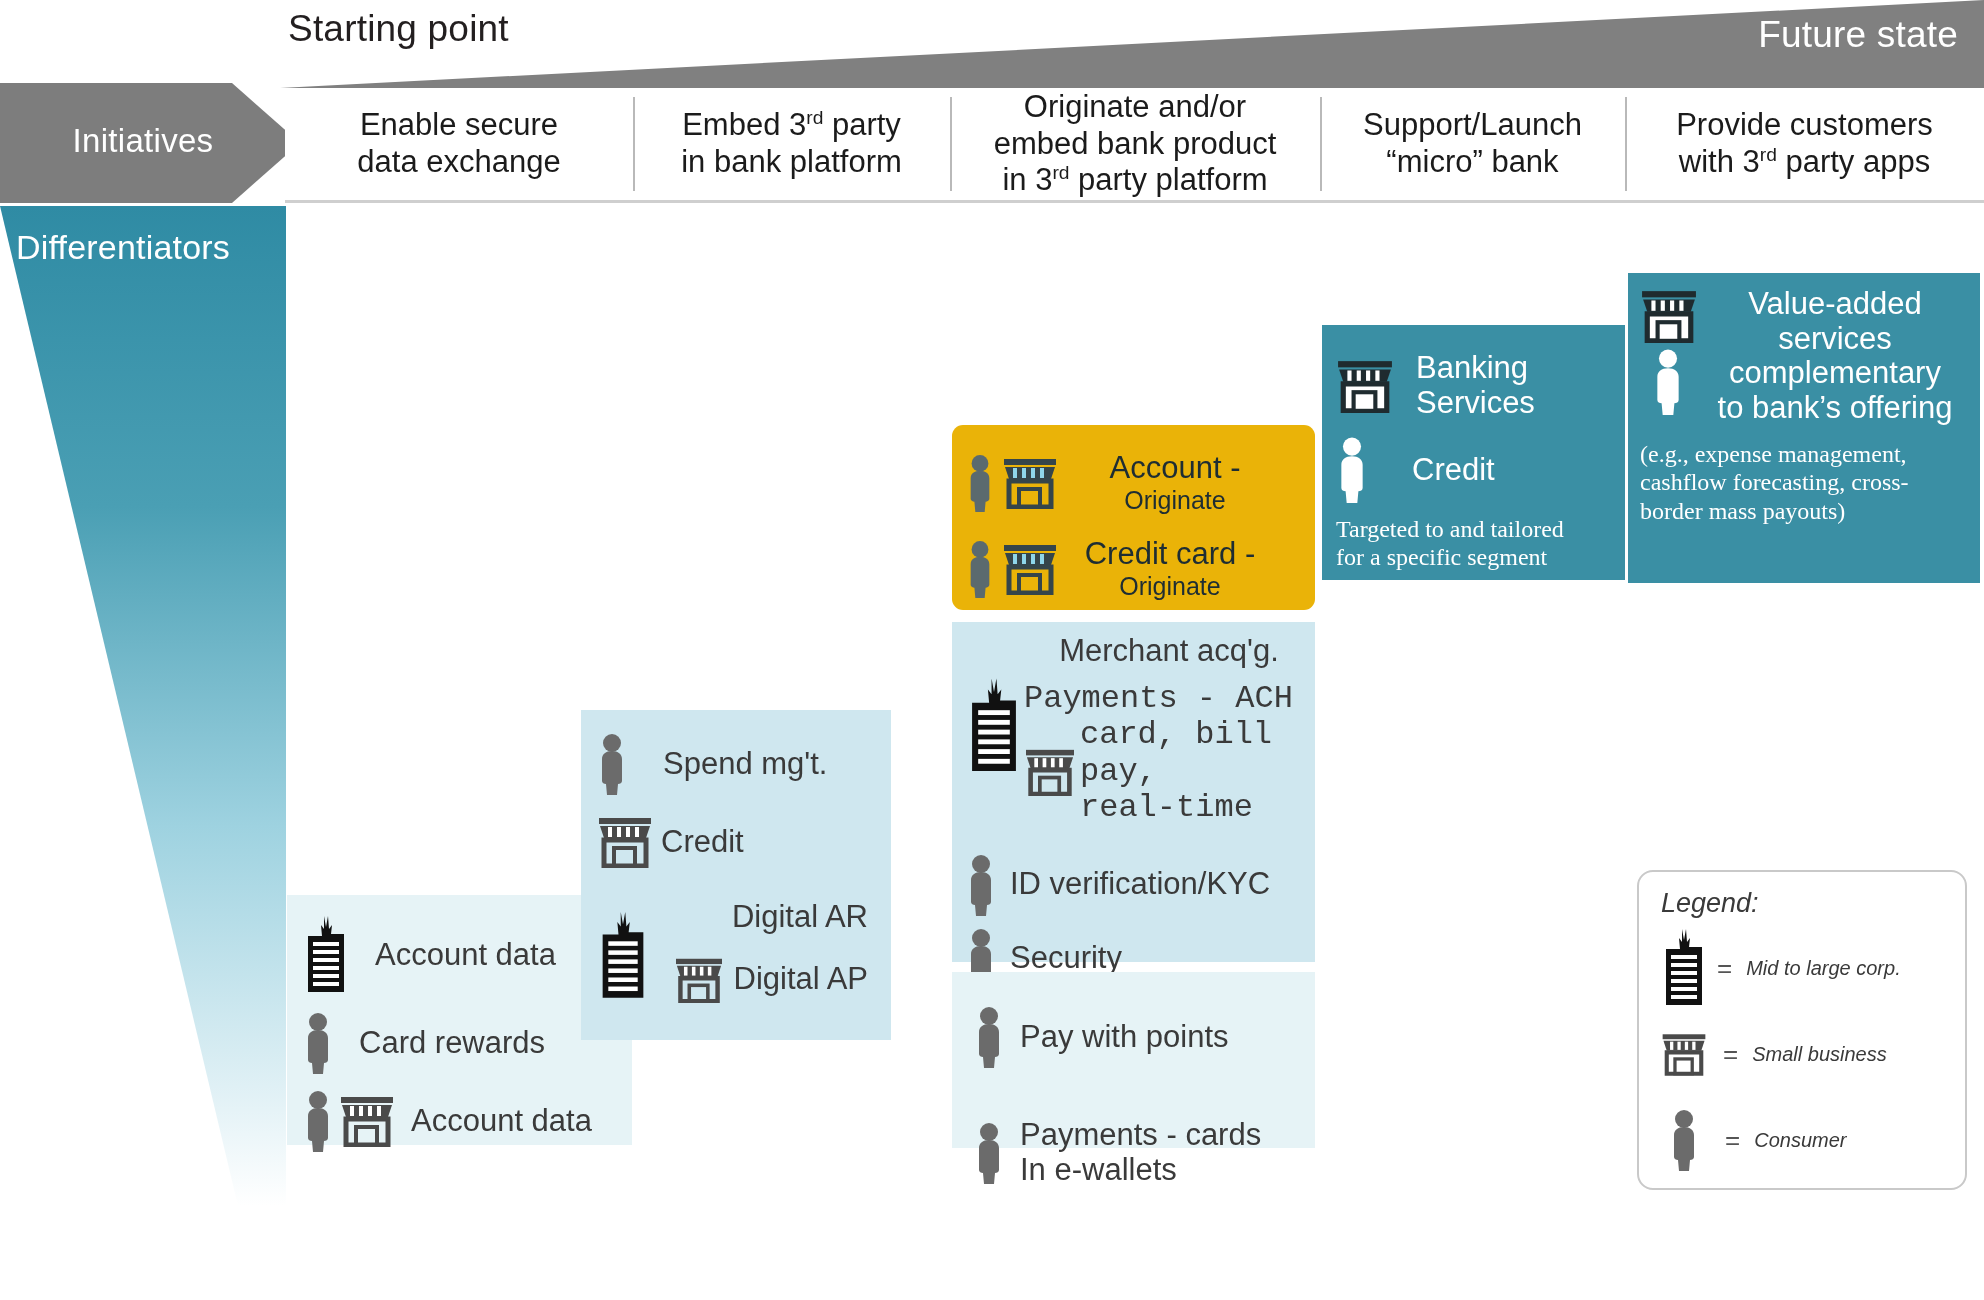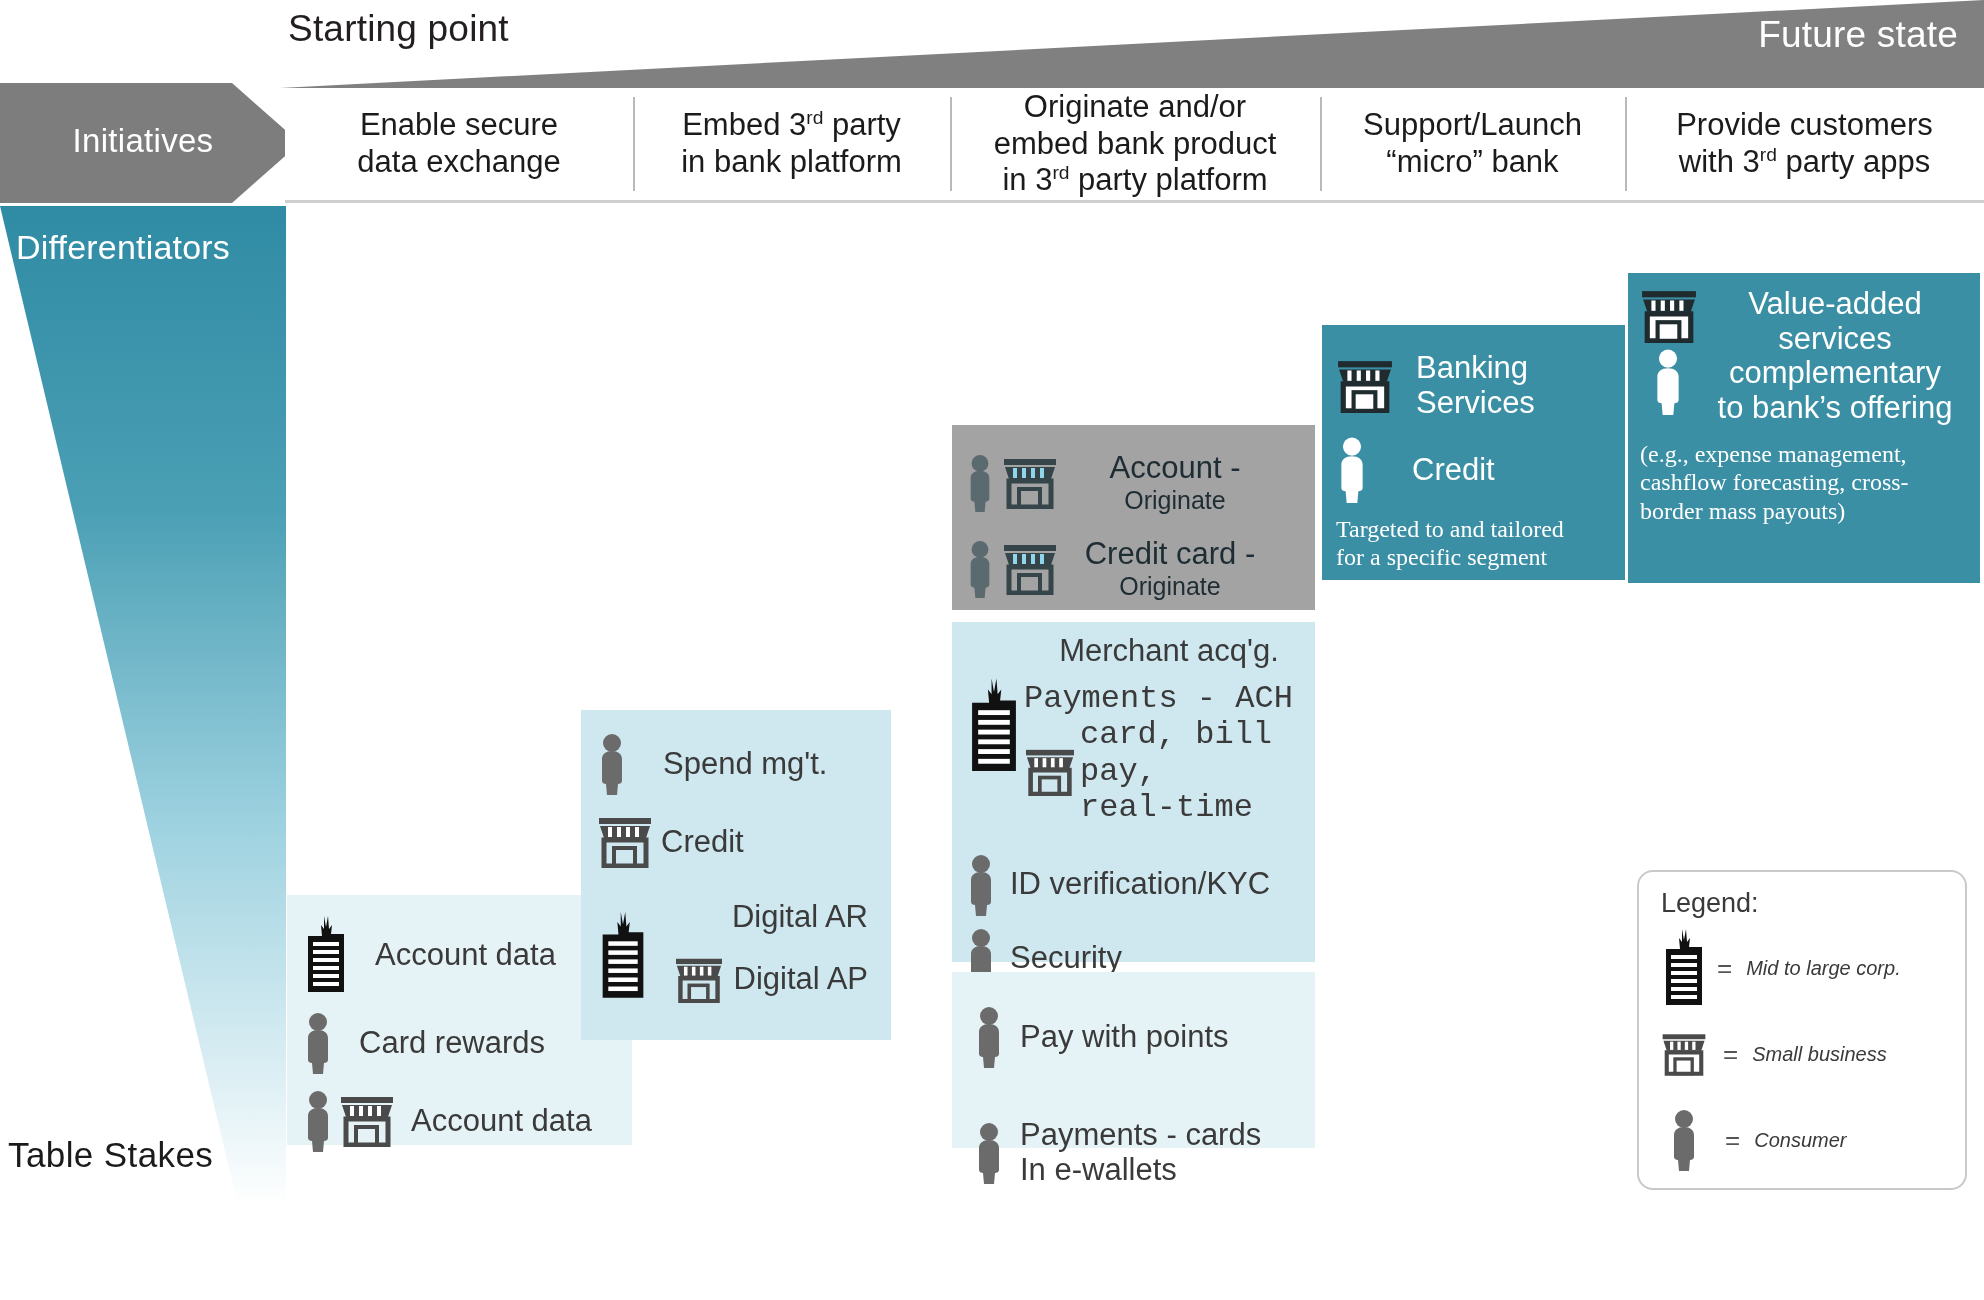--- a/index.html
+++ b/index.html
@@ -58,21 +58,21 @@
     color: #1b1b1b; font-size: 35px; letter-spacing: .4px;
   }
 
   
   .box { position: absolute; display: block; }
   .row { display: flex; align-items: center; }
   .ico-col { display: flex; align-items: center; flex: 0 0 auto; }
   .lbl { white-space: pre-line; }
 
   .teal-dark { background: #3a8fa4; color: #ffffff; }
-  .teal-mid  { background: #a3a3a3; color: #1e2d33; }
+  .teal-mid  { background: #eab308; color: #1e2d33; border-radius: 11px; }
   .teal-pale { background: #cfe7ef; color: #3a3a3a; }
   .teal-vpale{ background: #e6f3f6; color: #3a3a3a; }
 
   
   #box-c1 { left: 287px; top: 895px; width: 345px; height: 250px; padding: 14px 0 0 16px; }
   #box-c1 .row { margin-bottom: 6px; }
 
   
   #box-c2 { left: 581px; top: 710px; width: 310px; height: 330px; padding: 16px 0 0 16px; }
 
@@ -91,21 +91,21 @@
   .txt-md   { font-size: 32px; line-height: 1.14; font-family: Liberation Mono, monospace; }
   .txt-xs   { font-size: 24px; line-height: 1.18; font-family: Liberation Serif, serif; }
 
   .sub { font-size: 25px; }
 
   
   #legend {
     position: absolute; left: 1637px; top: 870px; width: 330px; height: 320px;
     border: 2px solid #c9c9c9; border-radius: 16px; background: #fff; padding: 16px 0 0 22px;
   }
-  #legend-title { font-size: 27px; color: #3a3a3a; margin-bottom: 6px; }
+  #legend-title { font-style: italic; font-size: 27px; color: #3a3a3a; margin-bottom: 6px; }
   .legend-row { display: flex; align-items: center; height: 86px; }
   .legend-txt { font-style: italic; font-size: 20px; color: #3a3a3a; margin-left: 14px; white-space: nowrap; }
   .eq { font-size: 26px; color: #555; margin-left: 10px; }
 
   svg { display: block; }
 </style>
 </head>
 <body>
 
 <div id="stage">
@@ -161,21 +161,20 @@
         <stop offset="0%" stop-color="#2f8ba4"></stop>
         <stop offset="30%" stop-color="#4a9fb4"></stop>
         <stop offset="62%" stop-color="#9ed2e0"></stop>
         <stop offset="88%" stop-color="#dff0f5"></stop>
         <stop offset="100%" stop-color="#ffffff"></stop>
       </linearGradient>
     </defs>
     <polygon points="0,0 286,0 286,1000 238,1000" fill="url(#diffgrad)"></polygon>
   </svg>
   <div id="differentiators-label">Differentiators</div>
-  <div id="table-stakes-label">Table Stakes</div>
 
   <div class="box teal-vpale" id="box-c1">
     <div class="row" style="height:92px">
       <span class="ico-col">
         <svg width="46" height="78" viewBox="0 0 46 78">
             <path d="M21 0l2 11 2-11 1 13 3-4-1 9h13v58H5V20h14L18 9l3 4z" fill="#111"></path>
             <g fill="#fff">
               <rect x="10" y="26" width="26" height="4"></rect>
               <rect x="10" y="34" width="26" height="4"></rect>
               <rect x="10" y="42" width="26" height="4"></rect>

